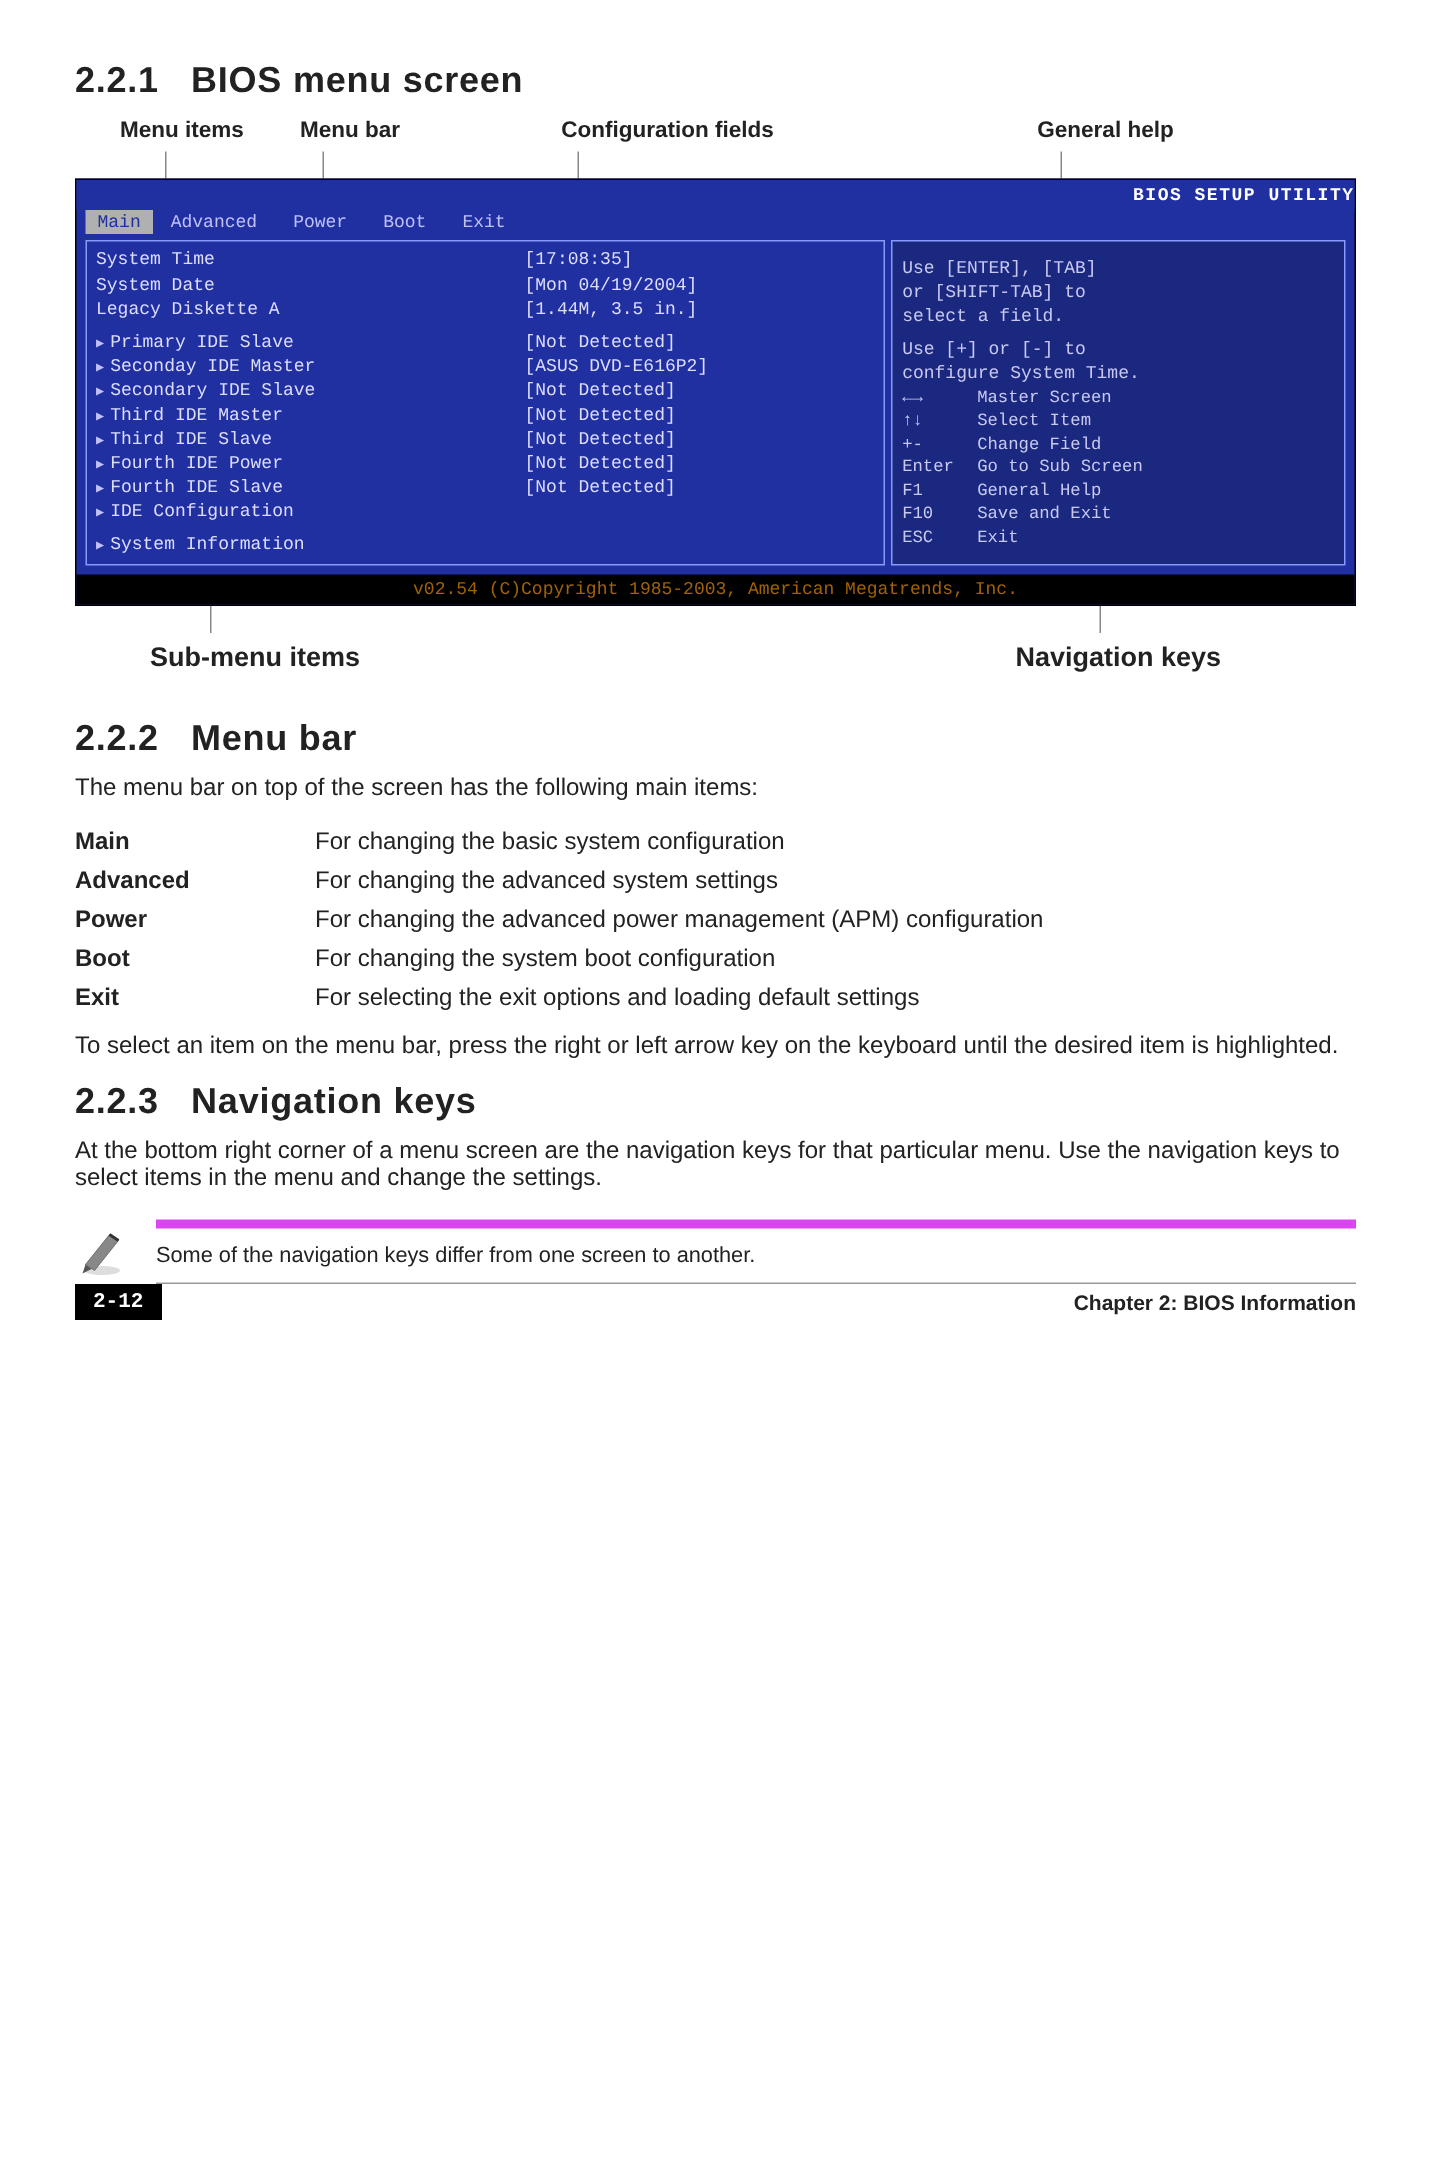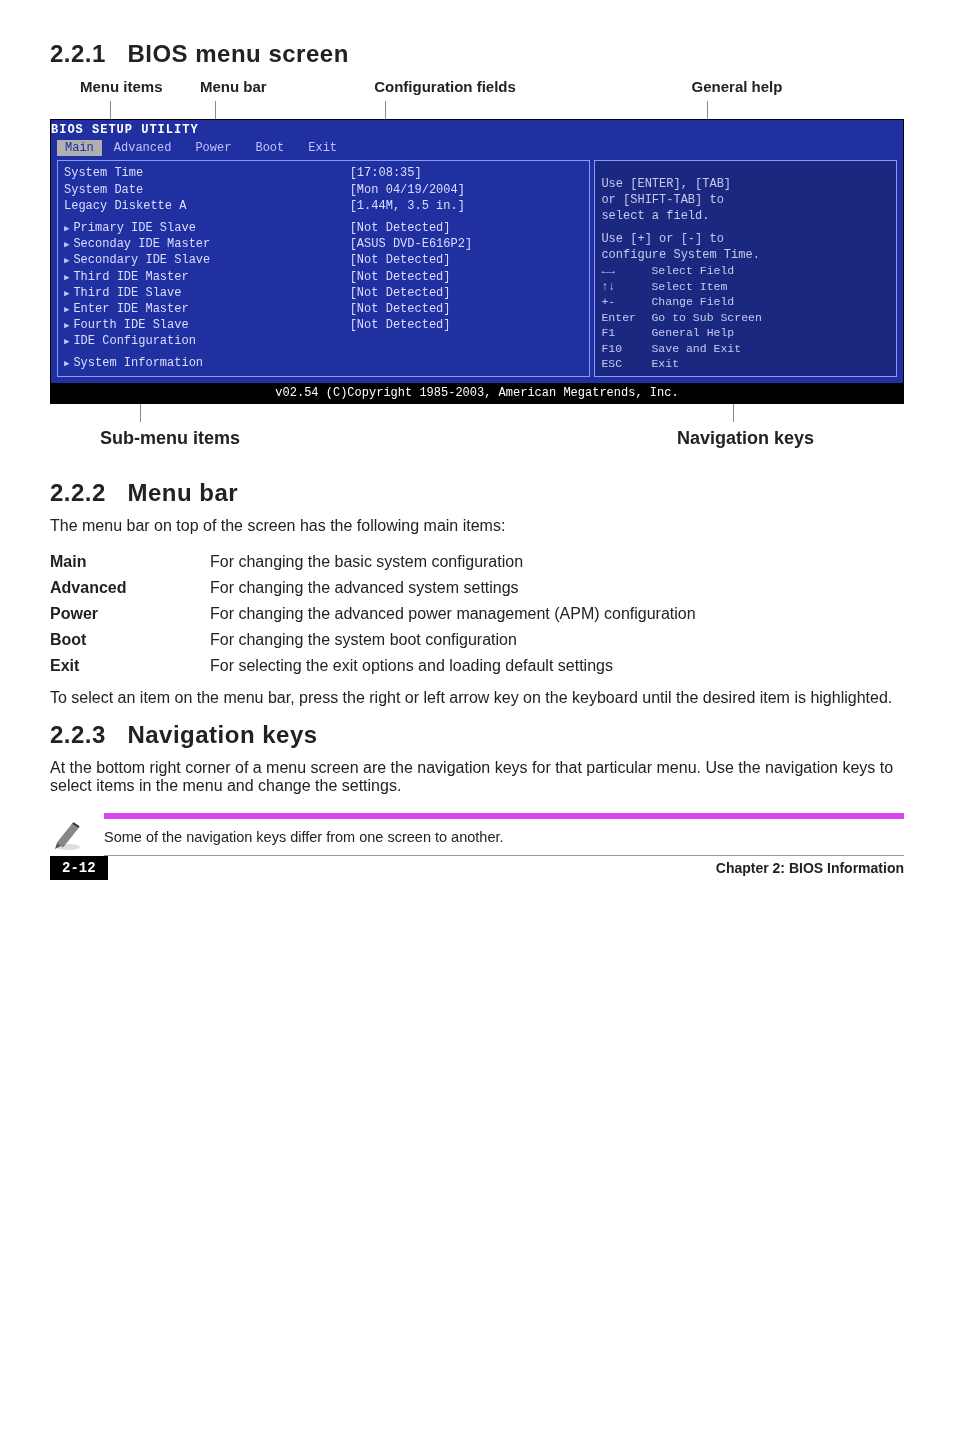--- a/index.html
+++ b/index.html
@@ -43,21 +43,21 @@
   .bios {
     background: #2030a0;
     color: #ddddff;
     font-family: "Courier New", monospace;
     font-size: 12px;
     line-height: 1.35;
     border: 1px solid #000;
     position: relative;
   }
   .bios-title {
-    text-align: left;
+    text-align: right;
     color: #fff;
     font-weight: bold;
     padding: 2px 0;
     background: linear-gradient(#2030a0,#2030a0);
     letter-spacing: 1px;
   }
   .bios-menubar {
     display:flex;
     gap: 0;
     padding: 0 6px 4px 6px;
@@ -82,30 +82,30 @@
     margin-right: 4px;
   }
   .bios-right {
     border: 1px solid #8899ff;
     flex: 1;
     padding: 4px 6px;
     background: #1a2880;
     color: #c8c8f0;
     display:flex;
     flex-direction:column;
-    justify-content:flex-end;
+    justify-content:center;
   }
   .bios-row { display:flex; }
   .bios-row .k { width: 55%; white-space: pre; }
   .bios-row .v { width: 45%; white-space: pre; }
   .tri::before { content: "\25B6"; font-size: 9px; margin-right: 4px; color:#c0c0ff;}
   .bios-sep { height: 6px; }
   .bios-footer {
     background: #000;
-    color: #ffffff;
+    color: #a16207;
     text-align: center;
     padding: 2px 0;
   }
   .bios-right .help-keys { font-size: 11.5px; }
   .bios-right .help-keys .krow { display:flex; }
   .bios-right .help-keys .kk { width: 50px; white-space:pre; }
   .bios-right .help-keys .kv { flex:1; }
 
   .sub-labels {
     display:flex;
@@ -218,21 +218,21 @@
           </div>
         <div class="bios-row">
             <span class="k tri">Third IDE Master</span>
             <span class="v">[Not Detected]</span>
           </div>
         <div class="bios-row">
             <span class="k tri">Third IDE Slave</span>
             <span class="v">[Not Detected]</span>
           </div>
         <div class="bios-row">
-            <span class="k tri">Enter IDE Master</span>
+            <span class="k tri">Fourth IDE Power</span>
             <span class="v">[Not Detected]</span>
           </div>
         <div class="bios-row">
             <span class="k tri">Fourth IDE Slave</span>
             <span class="v">[Not Detected]</span>
           </div>
         <div class="bios-row">
             <span class="k tri">IDE Configuration</span>
             <span class="v"></span>
           </div>
@@ -246,21 +246,21 @@
           <div>Use [ENTER], [TAB]</div>
           <div>or [SHIFT-TAB] to</div>
           <div>select a field.</div>
           <div class="bios-sep"></div>
           <div>Use [+] or [-] to</div>
           <div>configure System Time.</div>
         </div>
         <div class="help-keys">
           <div class="krow">
               <span class="kk">←→</span>
-              <span class="kv">Select Field</span>
+              <span class="kv">Master Screen</span>
             </div>
           <div class="krow">
               <span class="kk">↑↓</span>
               <span class="kv">Select Item</span>
             </div>
           <div class="krow">
               <span class="kk">+-</span>
               <span class="kv">Change Field</span>
             </div>
           <div class="krow">

